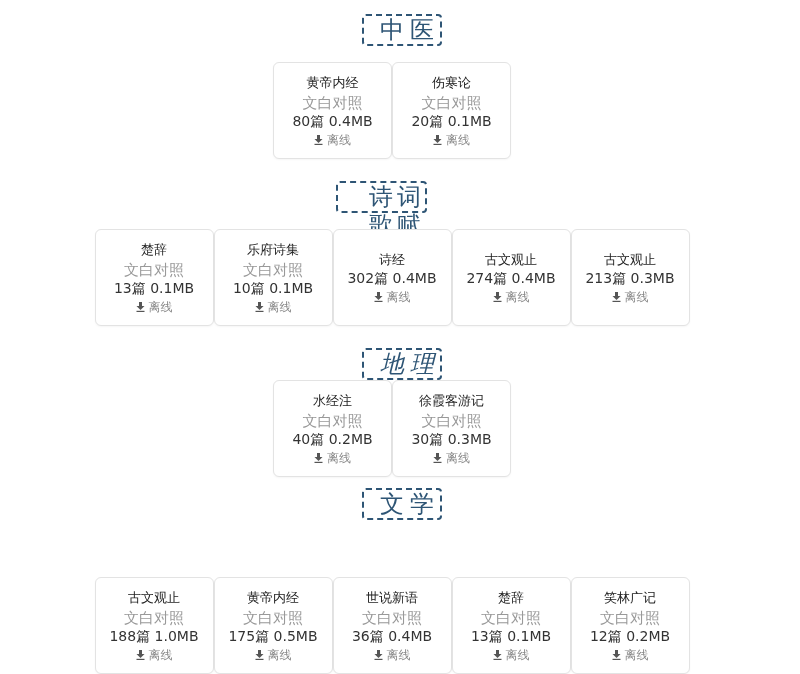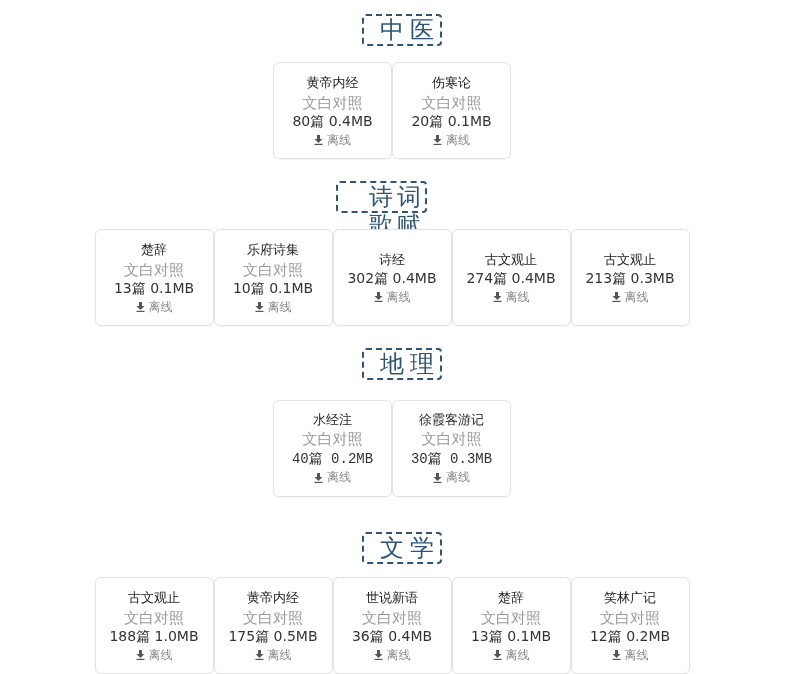--- a/index.html
+++ b/index.html
@@ -181,22 +181,22 @@
               <path d="M3 0h3v4h2.5L4.5 8 0.5 4H3z" fill="#555"></path>
               <rect x="0.5" y="8.8" width="8" height="1.2" fill="#555"></rect>
             </svg>
           <span>离线</span>
         </div>
       </div>
     </div>
   </div>
 
   <div class="section" style="top:0;">
-    <div class="cat-header" style="left:362px; top:348px; width:80px;">地理</div>
-    <div class="cards" style="top:400px;font-family:Liberation Mono, monospace;">
+    <div class="cat-header" style="left:362px; top:348px; width:80px;font-style:italic;">地理</div>
+    <div class="cards" style="top:380px;">
       <div class="card">
         <div class="card-title">水经注</div>
         <div class="card-sub">文白对照</div>
         <div class="card-meta">40篇 0.2MB</div>
         <div class="card-dl">
           <svg class="dl-icon" viewBox="0 0 9 10">
               <path d="M3 0h3v4h2.5L4.5 8 0.5 4H3z" fill="#555"></path>
               <rect x="0.5" y="8.8" width="8" height="1.2" fill="#555"></rect>
             </svg>
           <span>离线</span>
@@ -211,21 +211,21 @@
               <path d="M3 0h3v4h2.5L4.5 8 0.5 4H3z" fill="#555"></path>
               <rect x="0.5" y="8.8" width="8" height="1.2" fill="#555"></rect>
             </svg>
           <span>离线</span>
         </div>
       </div>
     </div>
   </div>
 
   <div class="section" style="top:0;">
-    <div class="cat-header" style="left:362px; top:488px; width:80px;margin-top:44px;">文学</div>
+    <div class="cat-header" style="left:362px; top:488px; width:80px;">文学</div>
     <div class="cards" style="top:577px;">
       <div class="card">
         <div class="card-title">古文观止</div>
         <div class="card-sub">文白对照</div>
         <div class="card-meta">188篇 1.0MB</div>
         <div class="card-dl">
           <svg class="dl-icon" viewBox="0 0 9 10">
               <path d="M3 0h3v4h2.5L4.5 8 0.5 4H3z" fill="#555"></path>
               <rect x="0.5" y="8.8" width="8" height="1.2" fill="#555"></rect>
             </svg>

